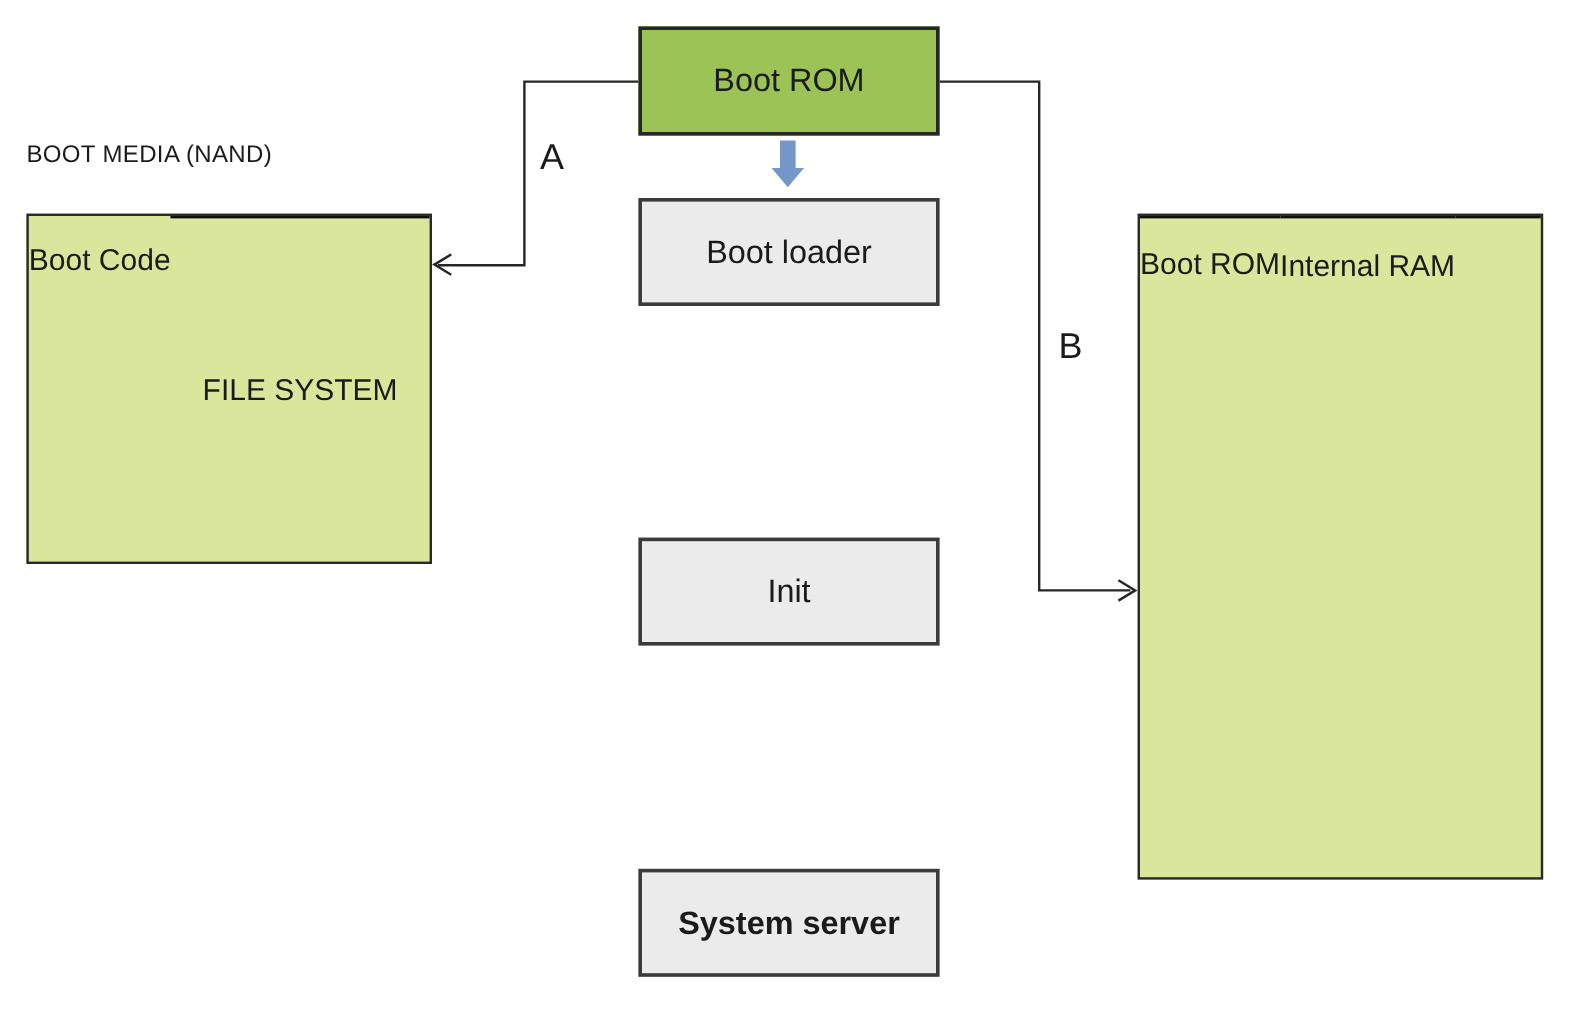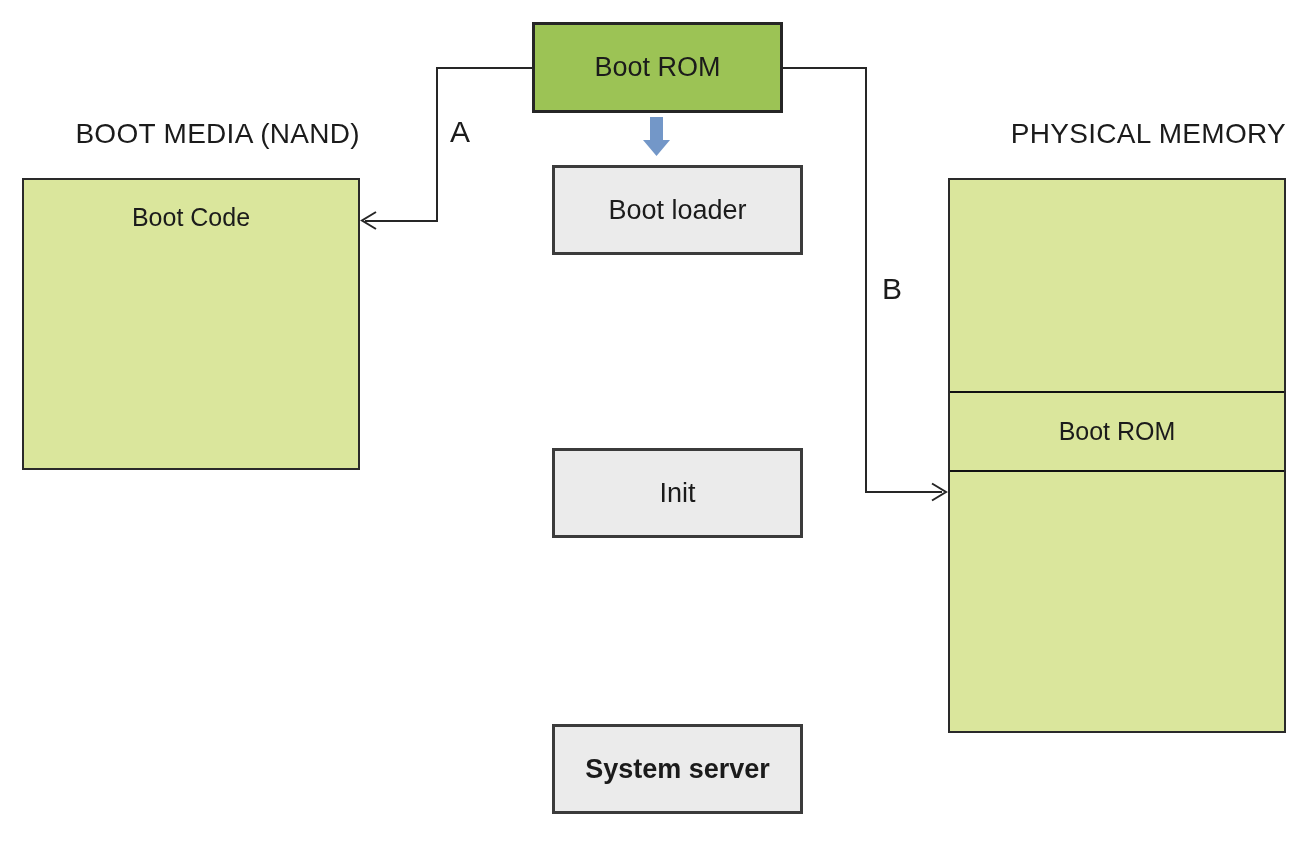--- a/index.html
+++ b/index.html
@@ -4,44 +4,44 @@
 <style>
   html,body { margin:0; padding:0; background:#ffffff; }
   .canvas {
     position:relative; width:1309px; height:845px; background:#ffffff;
     font-family:"Liberation Sans", sans-serif; color:#1b1b1b; overflow:hidden;
   }
   .overlay { position:absolute; left:0; top:0; width:1309px; height:845px; }
   .conn { fill:none; stroke:#262626; stroke-width:2; }
   .bluearrow { fill:#7397C8; }
 
-  .heading { position:absolute; text-align:right; font-size:28px; letter-spacing:0.3px; white-space:nowrap; }
+  .heading { position:absolute; text-align:left; font-size:20px; letter-spacing:0.3px; white-space:nowrap; }
   .heading-left  { left:22px;  top:118px; width:338px; }
   .heading-right { left:948px; top:118px; width:338px; }
 
   .box {
     position:absolute; display:flex; align-items:center; justify-content:center;
     box-sizing:border-box; text-align:center;
   }
   .rom {
     left:532px; top:22px; width:251px; height:91px;
     background:#9CC355; border:3px solid #262626; font-size:27px;
   }
   .stage {
     left:532px; width:251px; height:90px;
-    background:#EBEBEB; border:3px solid #3B3B3B; font-size:27px;margin-left:20px;
+    background:#EBEBEB; border:3px solid #3B3B3B; font-size:27px;
   }
   .stage-0 { top:165px; }
   .stage-1 { top:307px; }
   .stage-2 { top:448px;text-align:center; }
   .stage-3 { top:590px; }
   .stage-4 { top:724px;font-weight:bold; }
 
   .stack {
-    position:absolute; box-sizing:border-box; display:flex; flex-direction:column;
+    position:absolute; box-sizing:border-box; display:flex; flex-direction:row;
     background:#DAE69C; border:2.5px solid #2A2A2A;
   }
   .stack-left  { left:22px;  top:178px; width:338px; height:292px; }
   .stack-right { left:948px; top:178px; width:338px; height:555px; }
   .seg {
     box-sizing:border-box; display:flex; align-items:center; justify-content:center;
     font-size:25px; text-align:center;
   }
   .seg + .seg { border-top:2.5px solid #111111; }
   .seg-bootcode { height:74px; }
@@ -65,41 +65,46 @@
     <path class="conn" d="M532,68 H437 V221 H365"></path>
     <path class="conn" d="M376,212 L362,220.5 L376,229"></path>
 
     <path class="conn" d="M783,68 H866 V492 H942"></path>
     <path class="conn" d="M932,483.5 L946,492 L932,500.5"></path>
 
     <polygon class="bluearrow" points="650,117 663,117 663,140 670,140 656.5,156 643,140 650,140"></polygon>
   </svg>
 
   <div class="heading heading-left">BOOT MEDIA (NAND)</div>
-  <div class="heading heading-right">PHYSICAL MEMORY</div>
 
   <div class="conn-label label-a">A</div>
   <div class="conn-label label-b">B</div>
 
   <div class="box rom">Boot ROM</div>
   <div class="box stage stage-0">Boot loader</div>
   <div class="box stage stage-2">Init</div>
   <div class="box stage stage-4">System server</div>
 
   <div class="stack stack-left">
     <div class="seg seg-bootcode">
       <span>Boot Code</span>
     </div>
+    <div class="seg seg-fs">
+      <span>FILE SYSTEM</span>
+    </div>
   </div>
 
   <div class="stack stack-right">
     <div class="seg seg-mem-0">
       <span></span>
     </div>
     <div class="seg seg-mem-1">
       <span>Boot ROM</span>
     </div>
+    <div class="seg seg-mem-2">
+      <span>Internal RAM</span>
+    </div>
     <div class="seg seg-mem-3">
       <span></span>
     </div>
   </div>
 
 </div>
 
 </body></html>

